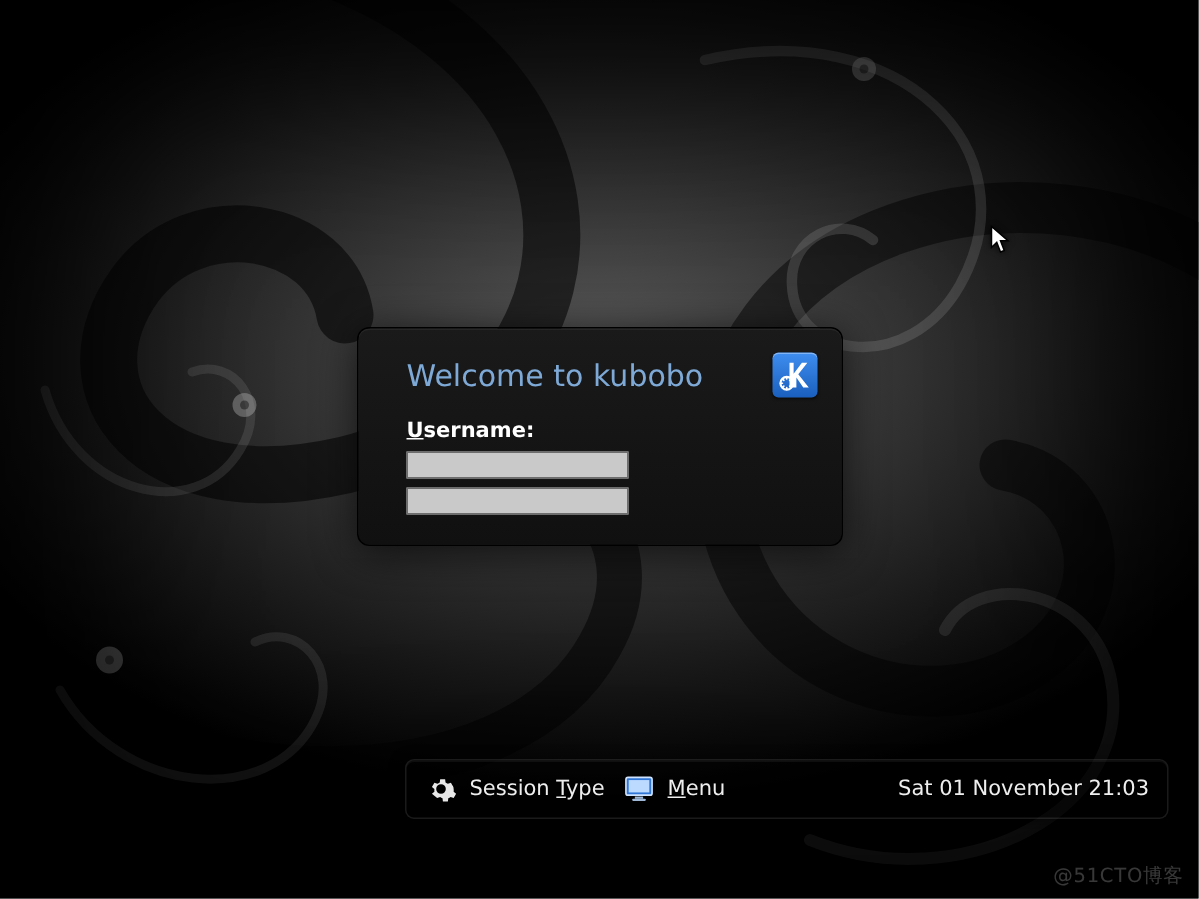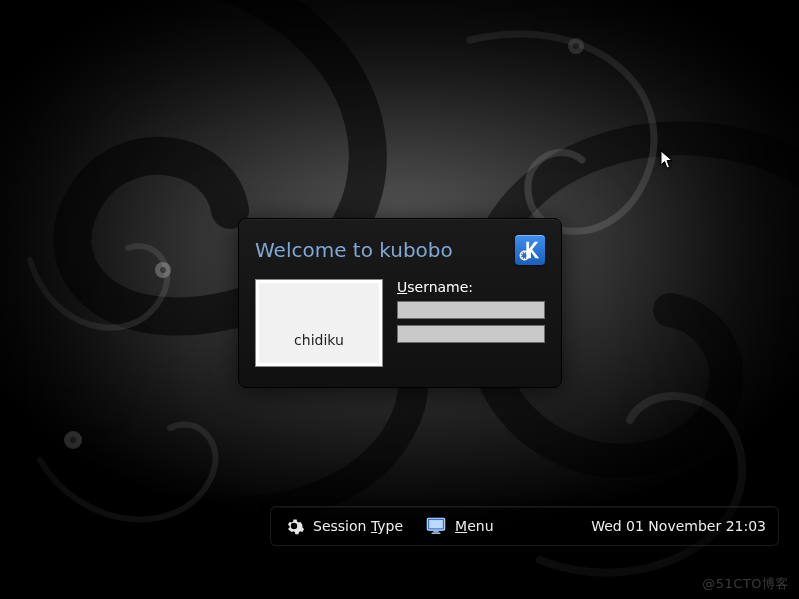--- a/index.html
+++ b/index.html
@@ -14,61 +14,61 @@
   .vignette { position: absolute; inset: 0; box-shadow: inset 0 0 140px 60px rgba(0,0,0,0.75); pointer-events: none; }
 
   .login-panel {
     position: absolute;
     left: 238px; top: 218px;
     width: 324px;
     background: linear-gradient(#1a1a1a, #101010);
     border: 1px solid #000;
     border-radius: 8px;
     box-shadow: 0 4px 28px rgba(0,0,0,0.7), inset 0 1px 0 rgba(255,255,255,0.06);
-    padding: 16px 16px 20px 16px;
+    padding: 16px 16px 20px 32px;
     color: #fff;
   }
   .login-header { display: flex; align-items: center; justify-content: space-between; margin-bottom: 14px; }
   .login-title { color: #7ea9d6; font-size: 20px; font-weight: 400; }
   .kde-logo { width: 30px; height: 30px; border-radius: 4px; background: linear-gradient(#3e8ef0,#1a5fbd); box-shadow: 0 1px 2px rgba(0,0,0,0.6), inset 0 1px 0 rgba(255,255,255,0.35); display: flex; align-items: center; justify-content: center; }
   .kde-logo svg { width: 22px; height: 22px; }
 
   .login-fields { display: flex; gap: 14px; }
   .user-box {
     width: 134px; height: 88px;
     background: #f1f1f1;
     border: 1px solid #888;
     display: flex; flex-direction: column; justify-content: flex-end; align-items: center;
     padding-bottom: 10px;
     box-shadow: inset 0 0 0 3px #fff;
   }
   .user-box-name { color: #222; font-size: 14px; margin-top: auto; margin-bottom: 8px; }
   .field-col { flex: 1; display: flex; flex-direction: column; gap: 6px; }
-  .field-label { color: #fff; font-size: 14px; }
+  .field-label { color: #fff; font-size: 14px; font-weight: bold; }
   .field-label .ul { text-decoration: underline; }
   .field-input {
     width: 148px; height: 18px;
     background: #c9c9c9;
     border: 1px solid #6d6d6d;
     padding: 0 4px;
     font-size: 12px;
     outline: none;
   }
 
   
   .bottom-bar {
     position: absolute;
     left: 270px; right: 20px; top: 506px;
     height: 40px;
     background: rgba(0,0,0,0.35);
     border: 1px solid rgba(255,255,255,0.10);
     border-radius: 6px;
     display: flex; align-items: center;
     padding: 0 12px;
-    gap: 22px;
+    gap: 12px;
     color: #eee;
     font-size: 14px;
     box-shadow: 0 2px 10px rgba(0,0,0,0.5), inset 0 1px 0 rgba(255,255,255,0.05);
   }
   .bar-item { display: flex; align-items: center; gap: 8px; cursor: pointer; }
   .bar-item .ul { text-decoration: underline; }
   .bar-datetime { margin-left: auto; }
   .gear-icon { width: 22px; height: 22px; color: #e8e8e8; }
   .monitor-icon { width: 22px; height: 22px; }
 
@@ -107,23 +107,20 @@
     <div class="login-title">Welcome to kubobo</div>
     <div class="kde-logo">
       <svg viewBox="0 0 24 24">
           <path fill="#fff" d="M8 3h3v8l6-8h4l-6.6 8.5L22 21h-4l-5-7.2V21H8z"></path>
           <circle cx="6" cy="18" r="4.6" fill="none" stroke="#fff" stroke-width="1.6"></circle>
           <path d="M1.4 18h1.5M10.7 18h-1.5M6 13.4v1.5M6 22.6v-1.5M2.9 14.9l1 1M9.1 21.1l-1-1M2.9 21.1l1-1M9.1 14.9l-1 1" stroke="#fff" stroke-width="1.2" stroke-linecap="round"></path>
         </svg>
     </div>
   </div>
   <div class="login-fields">
-    <div class="user-box">
-      <div class="user-box-name">chidiku</div>
-    </div>
     <div class="field-col">
       <div class="field-label"><span class="ul">U</span><span>sername:</span></div>
       <input class="field-input" type="text" value="" style="">
       <input class="field-input" type="password" value="" style="">
     </div>
   </div>
 </div>
 
 <div class="bottom-bar">
   <div class="bar-item">
@@ -138,21 +135,21 @@
     <span class="monitor-icon">
       <svg viewBox="0 0 24 24">
           <rect x="2.5" y="3.5" width="19" height="13" rx="1.5" fill="#2f76d6" stroke="#cfe3ff" stroke-width="1.2"></rect>
           <rect x="4.5" y="5.5" width="15" height="9" fill="#bcd9ff"></rect>
           <rect x="9" y="17.5" width="6" height="1.6" fill="#9fb8d8"></rect>
           <rect x="7" y="19.1" width="10" height="1.6" rx="0.8" fill="#9fb8d8"></rect>
         </svg>
     </span>
     <span><span class="ul">M</span><span>enu</span></span>
   </div>
-  <div class="bar-datetime">Wed 01 November 21:03</div>
+  <div class="bar-datetime">Sat 01 November 21:03</div>
 </div>
 
 <div class="cursor">
   <svg viewBox="0 0 14 20">
       <path d="M1 1 L1 15 L4.5 11.5 L7 18 L9.5 17 L7 10.5 L12 10.5 Z" fill="#fff" stroke="#000" stroke-width="1"></path>
     </svg>
 </div>
 
 <div class="watermark">@51CTO博客</div>
 

